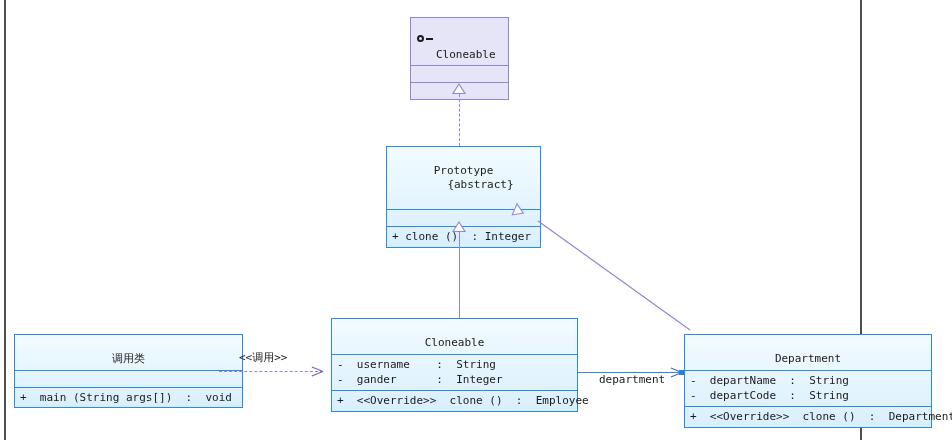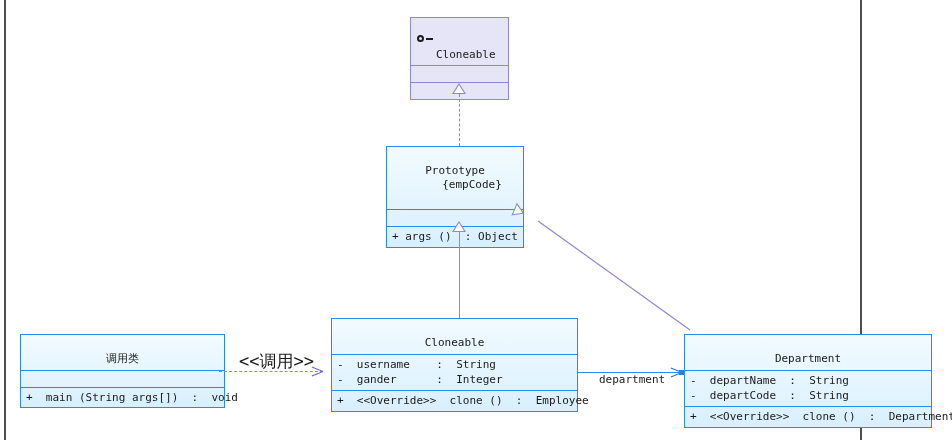--- a/index.html
+++ b/index.html
@@ -124,21 +124,21 @@
   .assoc-label {
     position: absolute;
     font-size: 11px;
     color: #1a1a1a;
     white-space: nowrap;
     background: #ffffff;
     padding: 0 2px;
   }
   .stereo-label {
     position: absolute;
-    font-size: 17px;
+    font-size: 11px;
     color: #1a1a1a;
     white-space: nowrap;
   }
 
   
   .tri-up {
     position: absolute;
     width: 0; height: 0;
   }
   .tri-up .outer {
@@ -205,28 +205,28 @@
     <div class="compartment empty-compartment"></div>
     <div class="compartment empty-compartment"></div>
   </div>
 
   <div class="tri-up" style="left:452px; top:83px;">
     <span class="outer"></span>
       <span class="inner"></span>
   </div>
   <div class="conn-line-v dashed" style="left:459px; top:94px; height:52px;"></div>
 
-  <div class="uml-box" style="left:386px; top:146px; width:138px;">
+  <div class="uml-box" style="left:386px; top:146px; width:155px;">
     <div class="compartment cls-title">
       <span>Prototype</span>
-      <span class="abstract-tag">{empCode}</span>
-    </div>
-    <div class="compartment empty-compartment"></div>
-    <div class="compartment">
-      <div class="member">+ args ()  : Object</div>
+      <span class="abstract-tag">{abstract}</span>
+    </div>
+    <div class="compartment empty-compartment"></div>
+    <div class="compartment">
+      <div class="member">+ clone ()  : Integer</div>
     </div>
   </div>
 
   <div class="tri-up" style="left:452px; top:221px;">
     <span class="outer"></span>
       <span class="inner"></span>
   </div>
   <div class="conn-line-v" style="left:459px; top:232px; height:86px;"></div>
 
   <div class="tri-rot" style="left:527px; top:207px; transform: rotate(113deg);">
@@ -266,21 +266,21 @@
     </div>
     <div class="compartment">
       <div class="member">-  departName  :  String</div>
       <div class="member">-  departCode  :  String</div>
     </div>
     <div class="compartment">
       <div class="member">+  &lt;&lt;Override&gt;&gt;  clone ()  :  Department</div>
     </div>
   </div>
 
-  <div class="uml-box" style="left:20px; top:334px; width:205px;">
+  <div class="uml-box" style="left:14px; top:334px; width:229px;">
     <div class="compartment cls-title">
       <span>调用类</span>
     </div>
     <div class="compartment empty-compartment"></div>
     <div class="compartment">
       <div class="member">+  main (String args[])  :  void</div>
     </div>
   </div>
 
   <div class="conn-dash-h" style="left:219px; top:371px; width:104px;"></div>

